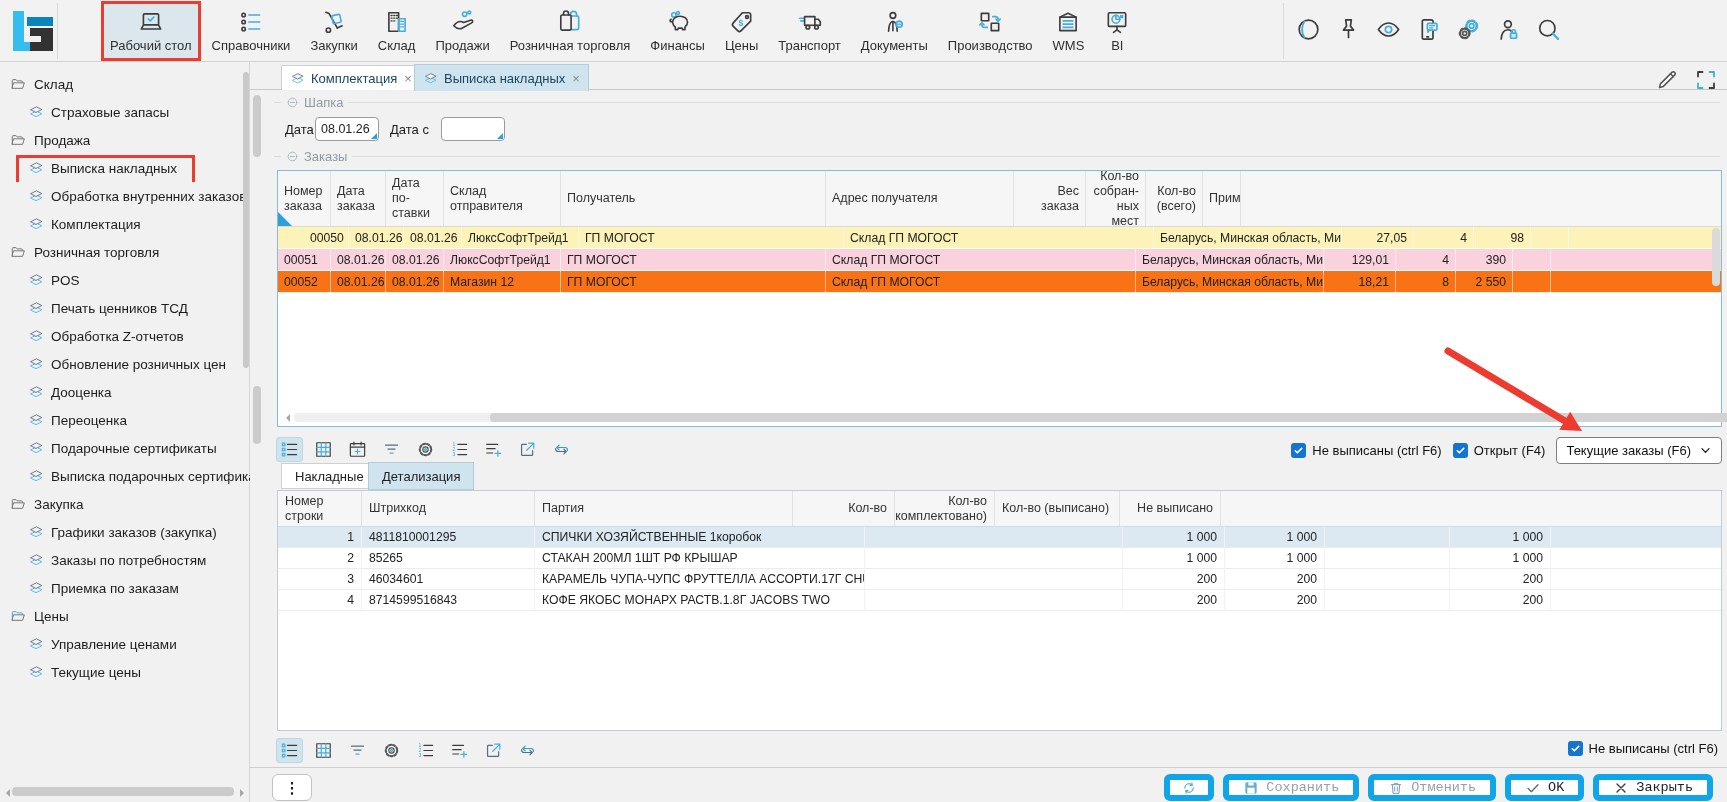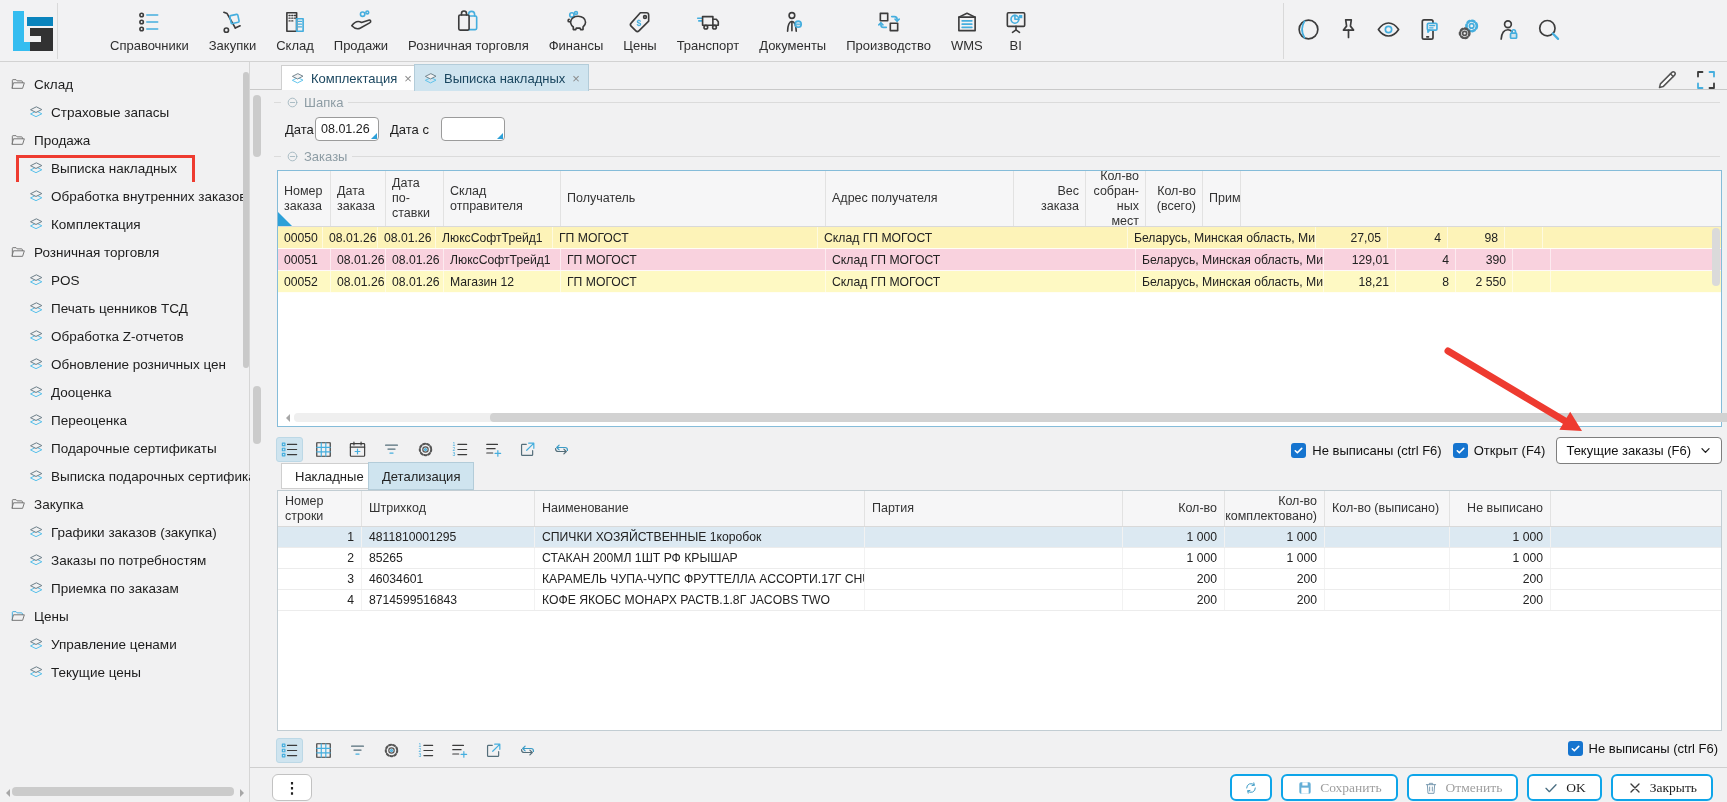--- a/index.html
+++ b/index.html
@@ -81,21 +81,21 @@
   .dth{font-size:12.5px;color:#333;padding:2px 7px;border-right:1px solid #e2e2e2;display:flex;align-items:center;white-space:pre-line;overflow:hidden;line-height:1.2}
   .drow{display:flex;height:21px;border-bottom:1px solid #ececec;background:#fff;cursor:pointer}
   .drow.sel{background:var(--selblue)}
   .dc{font-size:12.2px;padding:0 7px;display:flex;align-items:center;white-space:nowrap;overflow:hidden;border-right:1px solid #f2f2f2}
 
   
   #detCheck{position:absolute;right:9px;top:741px}
   #botline{position:absolute;left:250px;top:767px;width:1477px;height:1px;background:#cfcfcf}
   #menuBtn{position:absolute;left:272px;top:774px;width:40px;height:27px;background:#fff;border:1px solid #c2c2c2;border-radius:6px;display:flex;align-items:center;justify-content:center;font-size:15px;font-weight:bold;color:#222;cursor:pointer}
   #botBtns{position:absolute;right:14px;top:774px;display:flex;gap:9px}
-  .bbtn{height:27px;background:#fff;border:2px solid #0ea5e9;border-radius:6px;display:flex;align-items:center;justify-content:center;gap:7px;font-size:13.5px;padding:0 14px;color:#1f1f1f;cursor:pointer;font-family:Liberation Serif, serif;white-space:nowrap}
+  .bbtn{height:27px;background:#fff;border:6px solid #0ea5e9;border-radius:6px;display:flex;align-items:center;justify-content:center;gap:7px;font-size:13.5px;padding:0 14px;color:#1f1f1f;cursor:pointer;font-family:Liberation Mono, monospace;white-space:nowrap}
   .bbtn.disabled{color:#9e9e9e}
   .bbtn svg{width:16px;height:16px}
 
   
   .vthumb{position:absolute;left:253px;width:8px;background:#cbcbcb;border-radius:4px}
 
   
   #arrow{position:absolute;left:1440px;top:345px;width:160px;height:95px;color:var(--red);z-index:10;pointer-events:none}
 </style>
 </head>
@@ -106,20 +106,32 @@
   <div id="topbar">
     <div id="logo"><svg viewBox="0 0 40 40">
           <rect width="11" height="40" fill="#35bdf0"></rect>
           <rect y="31" width="21" height="9" fill="#35bdf0"></rect>
           <rect x="14" y="6" width="26" height="9" fill="#0a84bd"></rect>
           <rect x="17" y="17" width="23" height="23" fill="#323232"></rect>
           <rect x="17" y="25" width="11" height="6" fill="#f1f1f2"></rect>
         </svg></div>
     <div class="tbdiv" style="left:57px"></div>
     <nav id="modules">
+        <div class="mod sel">
+          <span class="icw" style="height: 26px; width: 26px;">
+            <svg viewBox="0 0 24 24">
+              <g fill="none" stroke="#3c3c3c" stroke-width="1.5" stroke-linecap="round" stroke-linejoin="round">
+                <rect x="5" y="4.5" width="14" height="10" rx="1"></rect>
+                <path d="M3 18.5h18l-2.2-4H5.2z"></path>
+                <path d="M9.5 9.2l1.8 1.8 3.4-3.6" stroke="#45aede"></path>
+              </g>
+            </svg>
+          </span>
+          <div>Рабочий стол</div>
+        </div>
         <div class="mod">
           <span class="icw" style="height: 26px; width: 26px;">
             <svg viewBox="0 0 24 24">
               <g fill="none" stroke="#3c3c3c" stroke-width="1.5" stroke-linecap="round" stroke-linejoin="round">
                 <circle cx="5.2" cy="5.5" r="1.6"></circle>
                 <circle cx="5.2" cy="12" r="1.6"></circle>
                 <circle cx="5.2" cy="18.5" r="1.6"></circle>
                 <path d="M10 5.5h10M10 12h10M10 18.5h10" stroke="#45aede"></path>
               </g>
             </svg>
@@ -691,21 +703,21 @@
         <div class="th ar" style="width: 72px;">Вес заказа</div>
         <div class="th ar" style="width: 60px;">Кол-во
 собран-
 ных мест</div>
         <div class="th ar" style="width: 57px;">Кол-во
 (всего)</div>
         <div class="th" style="width: 38px;">Примечание</div>
         <div class="th fill"></div>
       </div>
       <div class="grow" style="background: rgb(253, 243, 184);">
-        <div class="gc" style="width: 45px;">00050</div>
+        <div class="gc" style="width: 45px; margin-left: 26px;">00050</div>
         <div class="gc" style="width: 55px;">08.01.26</div>
         <div class="gc" style="width: 58px;">08.01.26</div>
         <div class="gc" style="width: 117px;">ЛюксСофтТрейд1</div>
         <div class="gc" style="width: 265px;">ГП МОГОСТ</div>
         <div class="gc" style="width: 310px;">Склад ГП МОГОСТ</div>
         <div class="gc" style="width: 188px;">Беларусь, Минская область, Мин...</div>
         <div class="gc ar" style="width: 72px;">27,05</div>
         <div class="gc ar" style="width: 60px;">4</div>
         <div class="gc ar" style="width: 57px;">98</div>
         <div class="gc" style="width: 38px;"></div>
@@ -718,21 +730,21 @@
         <div class="gc" style="width: 117px;">ЛюксСофтТрейд1</div>
         <div class="gc" style="width: 265px;">ГП МОГОСТ</div>
         <div class="gc" style="width: 310px;">Склад ГП МОГОСТ</div>
         <div class="gc" style="width: 188px;">Беларусь, Минская область, Мин...</div>
         <div class="gc ar" style="width: 72px;">129,01</div>
         <div class="gc ar" style="width: 60px;">4</div>
         <div class="gc ar" style="width: 57px;">390</div>
         <div class="gc" style="width: 38px;"></div>
         <div class="gc fill"></div>
       </div>
-      <div class="grow" style="background: #fef9c3;">
+      <div class="grow" style="background: #f97316;">
         <div class="gc" style="width: 53px;">00052</div>
         <div class="gc" style="width: 55px;">08.01.26</div>
         <div class="gc" style="width: 58px;">08.01.26</div>
         <div class="gc" style="width: 117px;">Магазин 12</div>
         <div class="gc" style="width: 265px;">ГП МОГОСТ</div>
         <div class="gc" style="width: 310px;">Склад ГП МОГОСТ</div>
         <div class="gc" style="width: 188px;">Беларусь, Минская область, Мин...</div>
         <div class="gc ar" style="width: 72px;">18,21</div>
         <div class="gc ar" style="width: 60px;">8</div>
         <div class="gc ar" style="width: 57px;">2 550</div>
@@ -870,21 +882,20 @@
       </div>
       <div class="dtab active" style="left: 368px;">
         <span>Детализация</span>
       </div>
     </div>
 
   <div id="dgrid">
       <div class="dhead">
         <div class="dth" style="width: 84px;">Номер строки</div>
         <div class="dth" style="width: 173px;">Штрихкод</div>
-        <div class="dth" style="width: 330px;">Наименование</div>
         <div class="dth" style="width: 258px;">Партия</div>
         <div class="dth ar" style="width: 102px;">Кол-во</div>
         <div class="dth ar" style="width: 100px;">Кол-во
 (скомплектовано)</div>
         <div class="dth" style="width: 125px;">Кол-во (выписано)</div>
         <div class="dth ar" style="width: 101px;">Не выписано</div>
         <div class="dth fill"></div>
       </div>
       <div class="drow sel">
         <div class="dc ar" style="width: 84px;">1</div>

